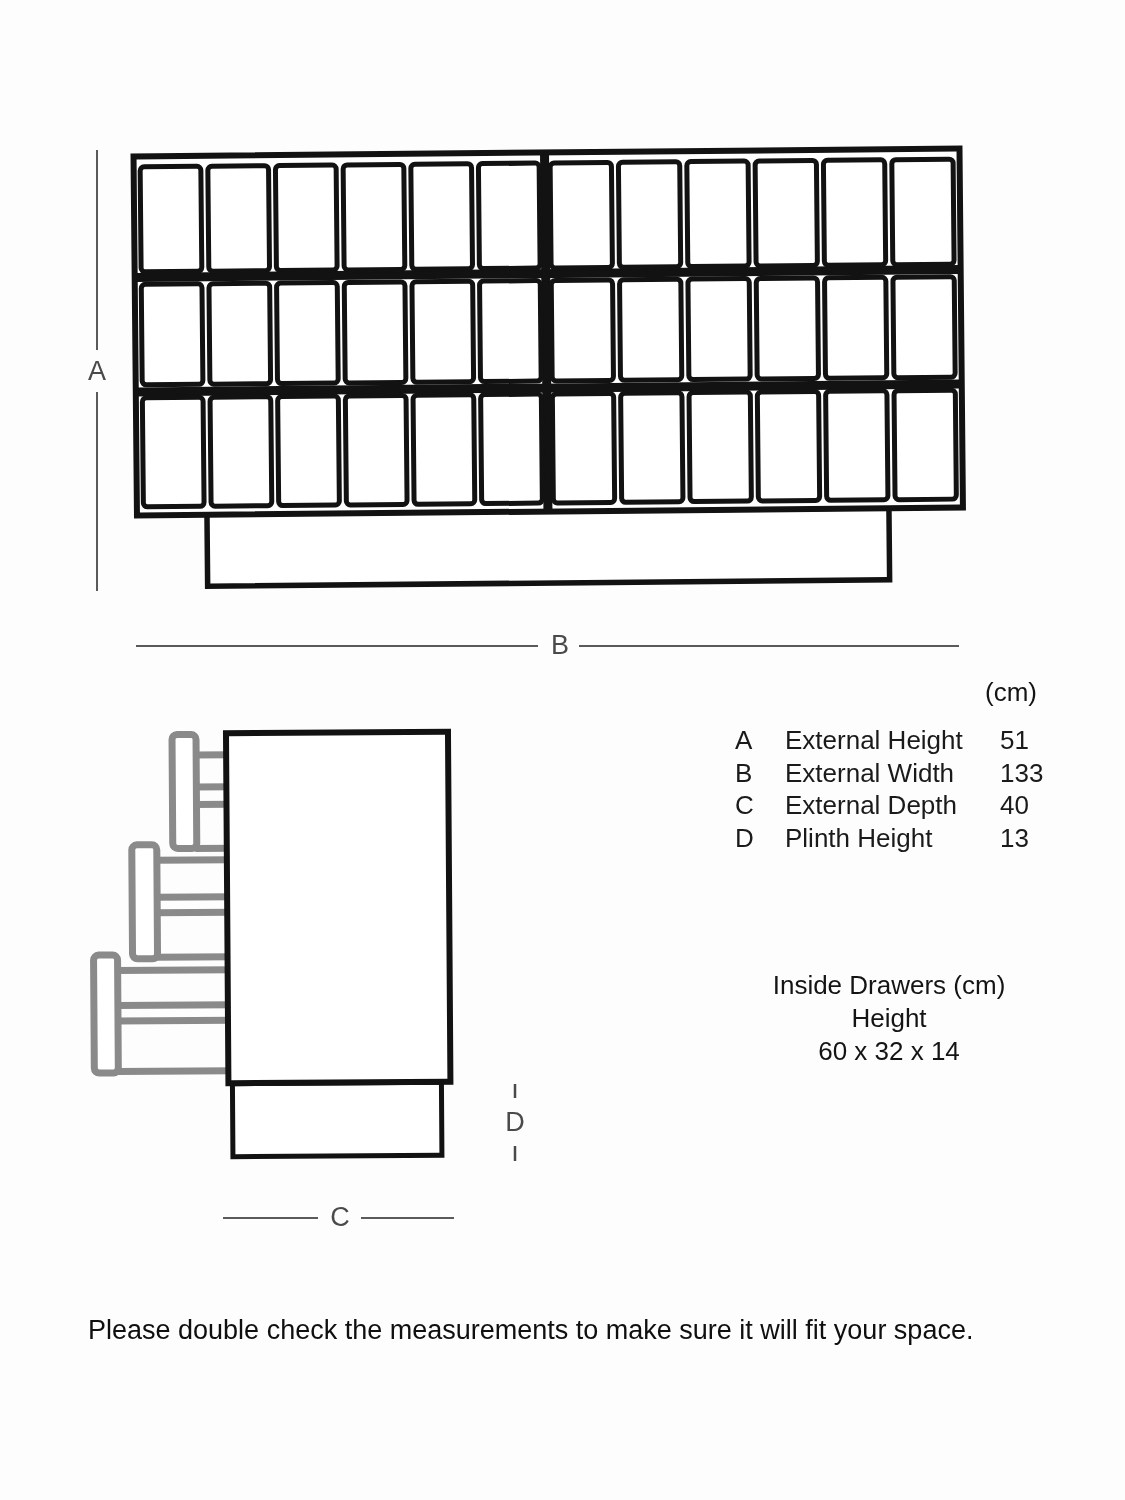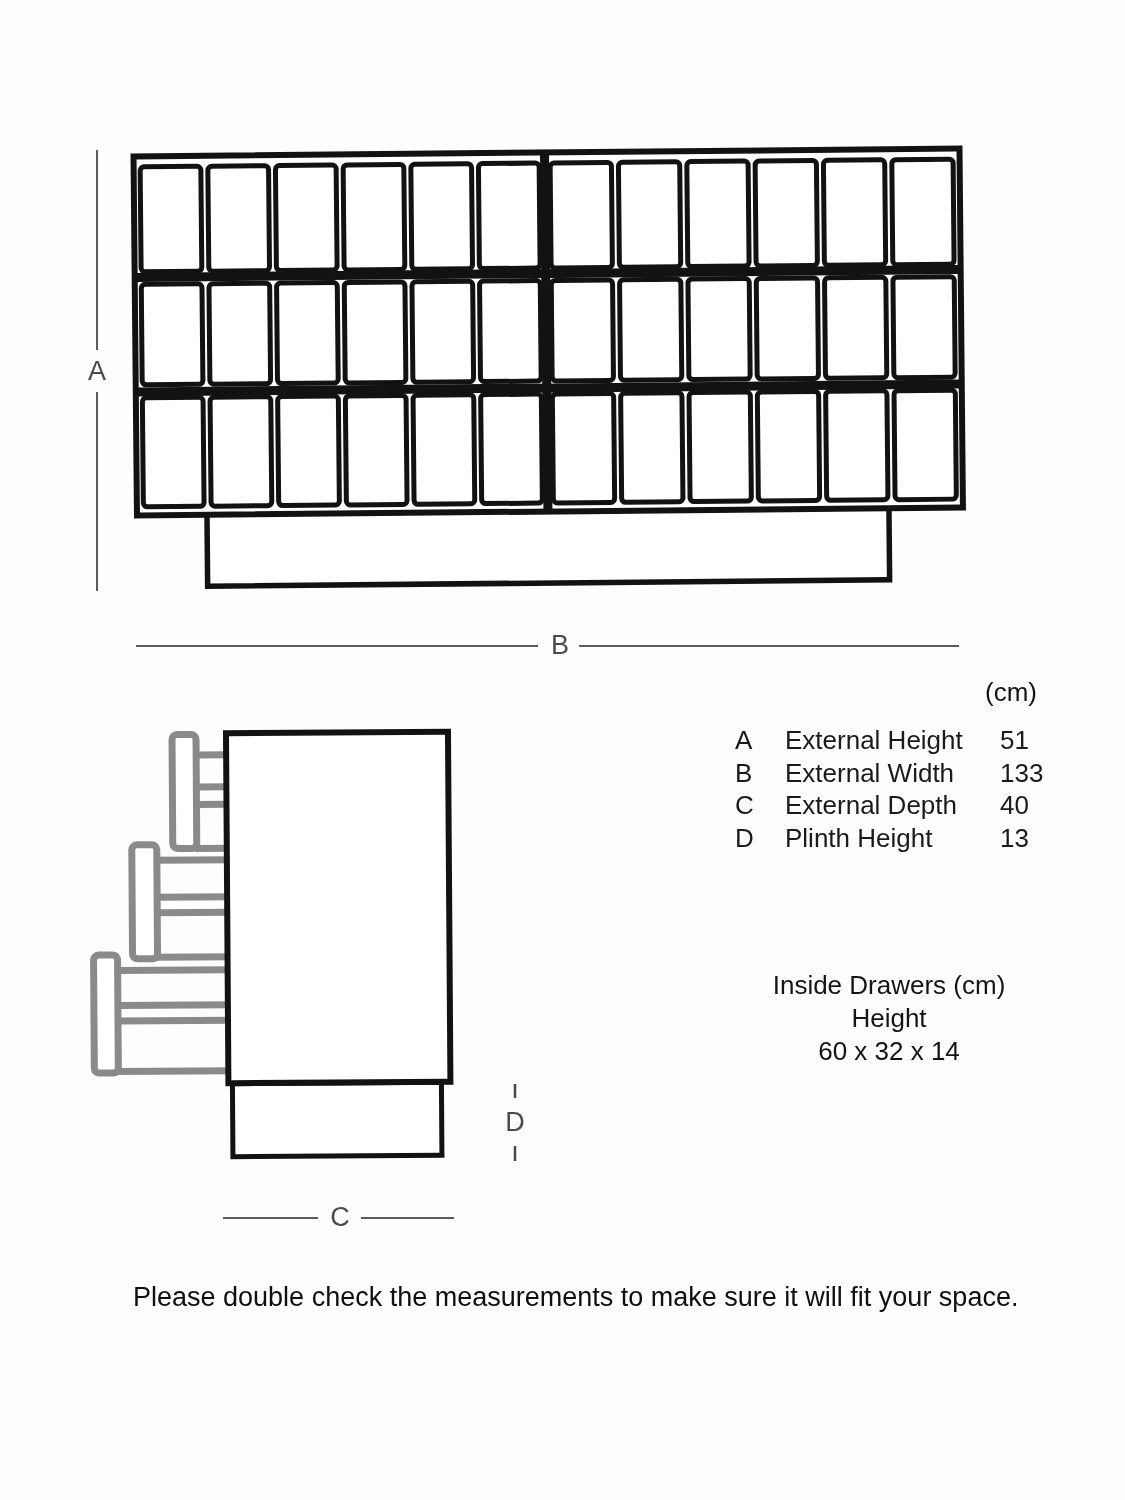--- a/index.html
+++ b/index.html
@@ -177,14 +177,14 @@
       <span class="spec-value">13</span>
     </div>
   </div>
 
   <div class="inside-block">
     <div>Inside Drawers (cm)</div>
     <div>Height</div>
     <div>60 x 32 x 14</div>
   </div>
 
-  <div class="txt note" style="left:88px;top:1282px;margin-left:45px;">Please double check the measurements to make sure it will fit your space.</div>
+  <div class="txt note" style="left:88px;top:1315px;">Please double check the measurements to make sure it will fit your space.</div>
 </div>
 
 </body></html>

